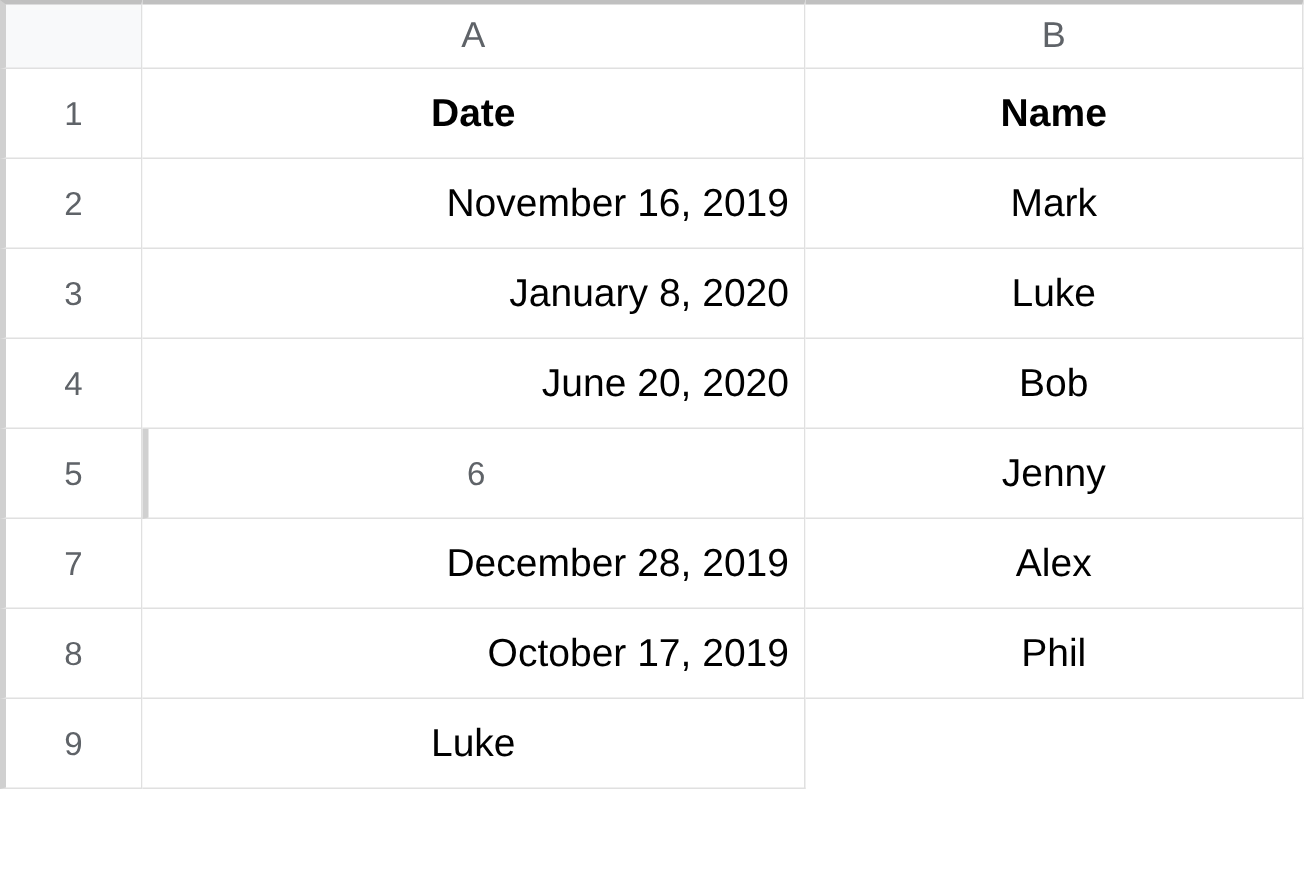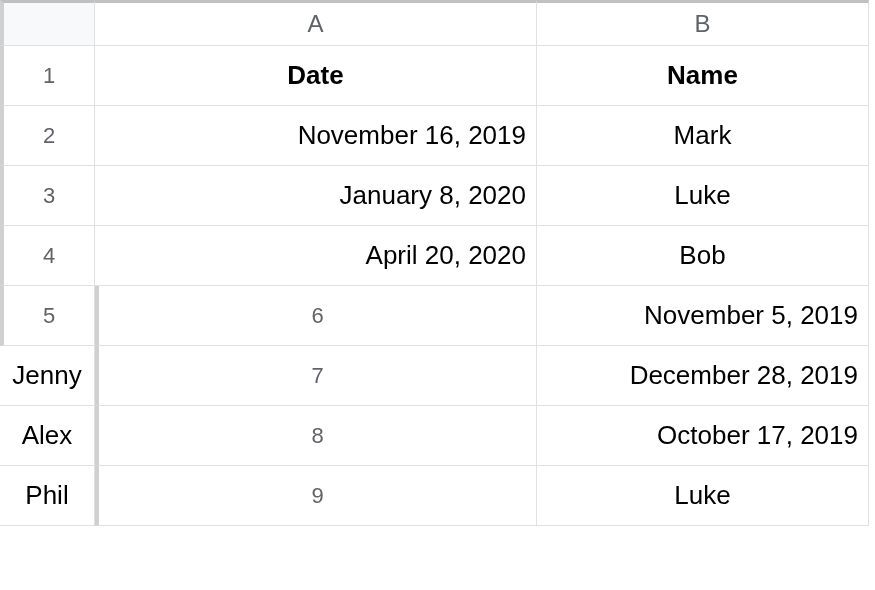--- a/index.html
+++ b/index.html
@@ -82,27 +82,26 @@
 
   <div class="row-header">2</div>
   <div class="cell right-align">November 16, 2019</div>
   <div class="cell center-align">Mark</div>
 
   <div class="row-header">3</div>
   <div class="cell right-align">January 8, 2020</div>
   <div class="cell center-align">Luke</div>
 
   <div class="row-header">4</div>
-  <div class="cell right-align">April 20, 2020</div>
+  <div class="cell right-align">June 20, 2020</div>
   <div class="cell center-align">Bob</div>
 
   <div class="row-header">5</div>
 
   <div class="row-header">6</div>
-  <div class="cell right-align">November 5, 2019</div>
   <div class="cell center-align">Jenny</div>
 
   <div class="row-header">7</div>
   <div class="cell right-align">December 28, 2019</div>
   <div class="cell center-align">Alex</div>
 
   <div class="row-header">8</div>
   <div class="cell right-align">October 17, 2019</div>
   <div class="cell center-align">Phil</div>
 

